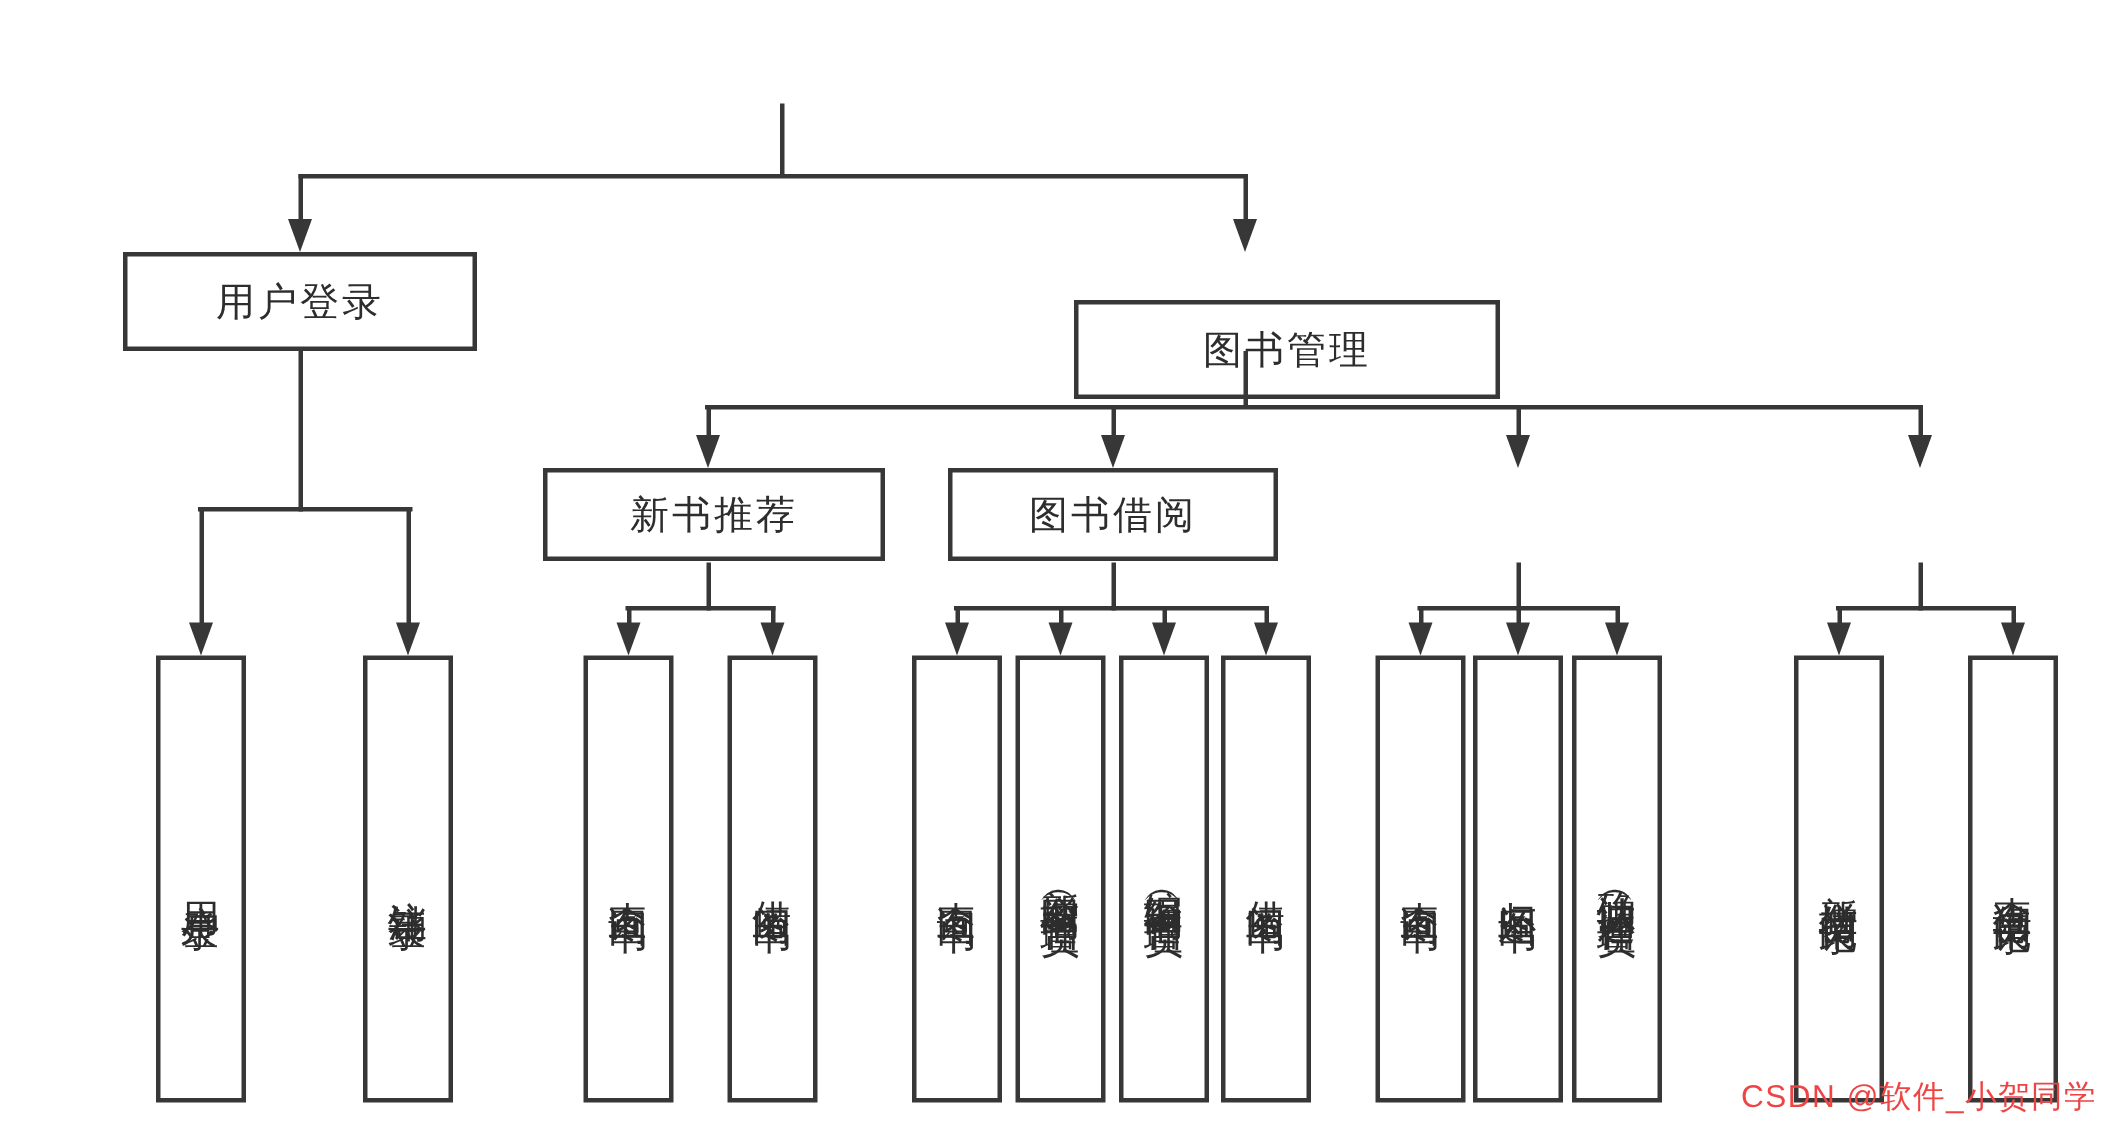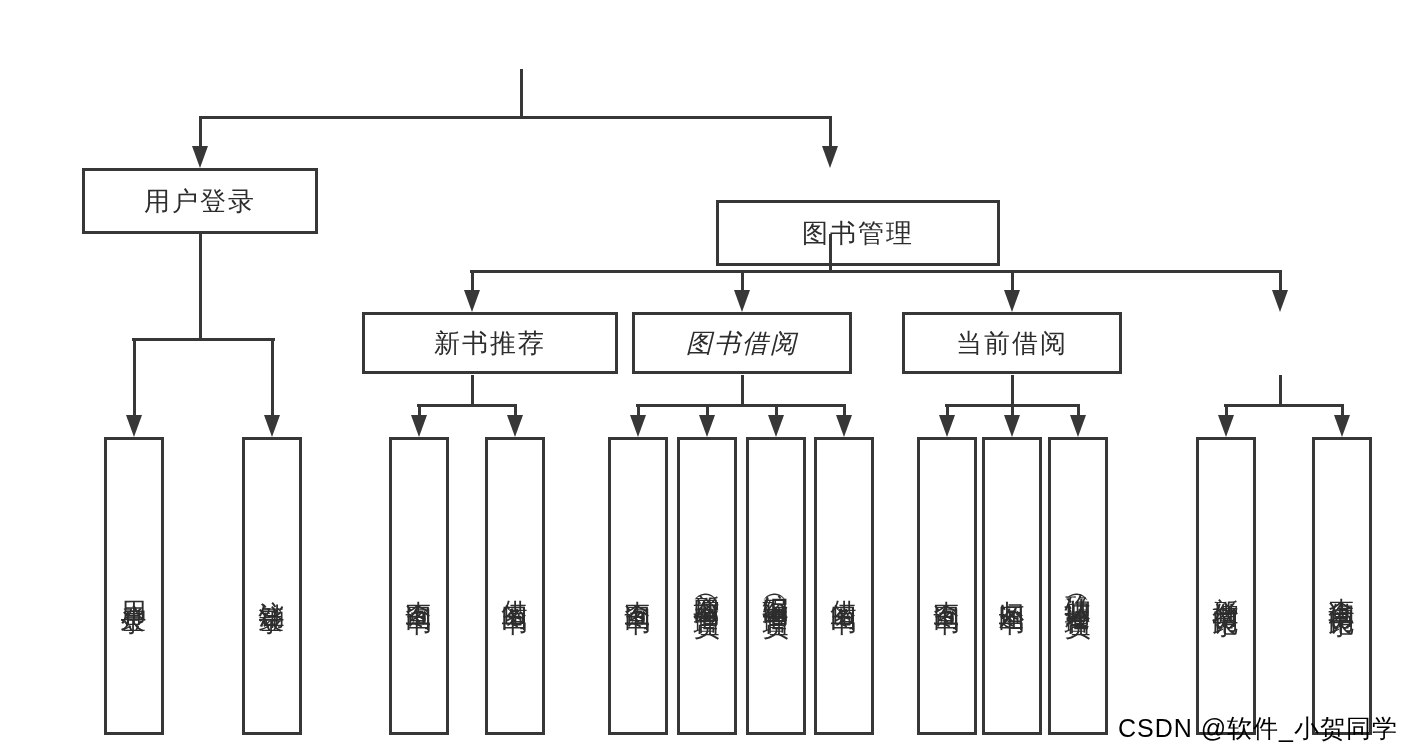--- a/index.html
+++ b/index.html
@@ -38,48 +38,45 @@
     position: absolute;
     width: 0; height: 0;
     border-left: 8px solid transparent;
     border-right: 8px solid transparent;
     border-top: 22px solid #373737;
   }
   .watermark {
     position: absolute;
     right: 7px;
     bottom: 2px;
-    font-size: 25px;
-    color: #000000;
+    font-size: 21px;
+    color: #ef4444;
     letter-spacing: 1px;
     white-space: nowrap;
     z-index: 10;
   }
 </style>
 </head>
 <body>
 
 <div class="canvas">
 
 
   <div class="node" style="left:82px; top:168px; width:236px; height:66px;">
     <span class="htext">用户登录</span>
   </div>
   <div class="node" style="left:716px; top:168px; width:284px; height:66px;margin-top:32px;">
     <span class="htext">图书管理</span>
   </div>
 
-  <div class="node" style="left:362px; top:312px; width:256px; height:62px;">
+  <div class="node" style="left:362px; top:312px; width:228px; height:62px;">
     <span class="htext">新书推荐</span>
   </div>
-  <div class="node" style="left:632px; top:312px; width:220px; height:62px;font-style:italic;">
+  <div class="node" style="left:632px; top:312px; width:220px; height:62px;">
     <span class="htext">图书借阅</span>
-  </div>
-  <div class="node" style="left:902px; top:312px; width:220px; height:62px;">
-    <span class="htext">当前借阅</span>
   </div>
 
   <div class="node" style="left:104px; top:437px; width:60px; height:298px;">
     <span class="vtext">用户登录</span>
   </div>
   <div class="node" style="left:242px; top:437px; width:60px; height:298px;">
     <span class="vtext">注销登录</span>
   </div>
 
   <div class="node" style="left:389px; top:437px; width:60px; height:298px;">

